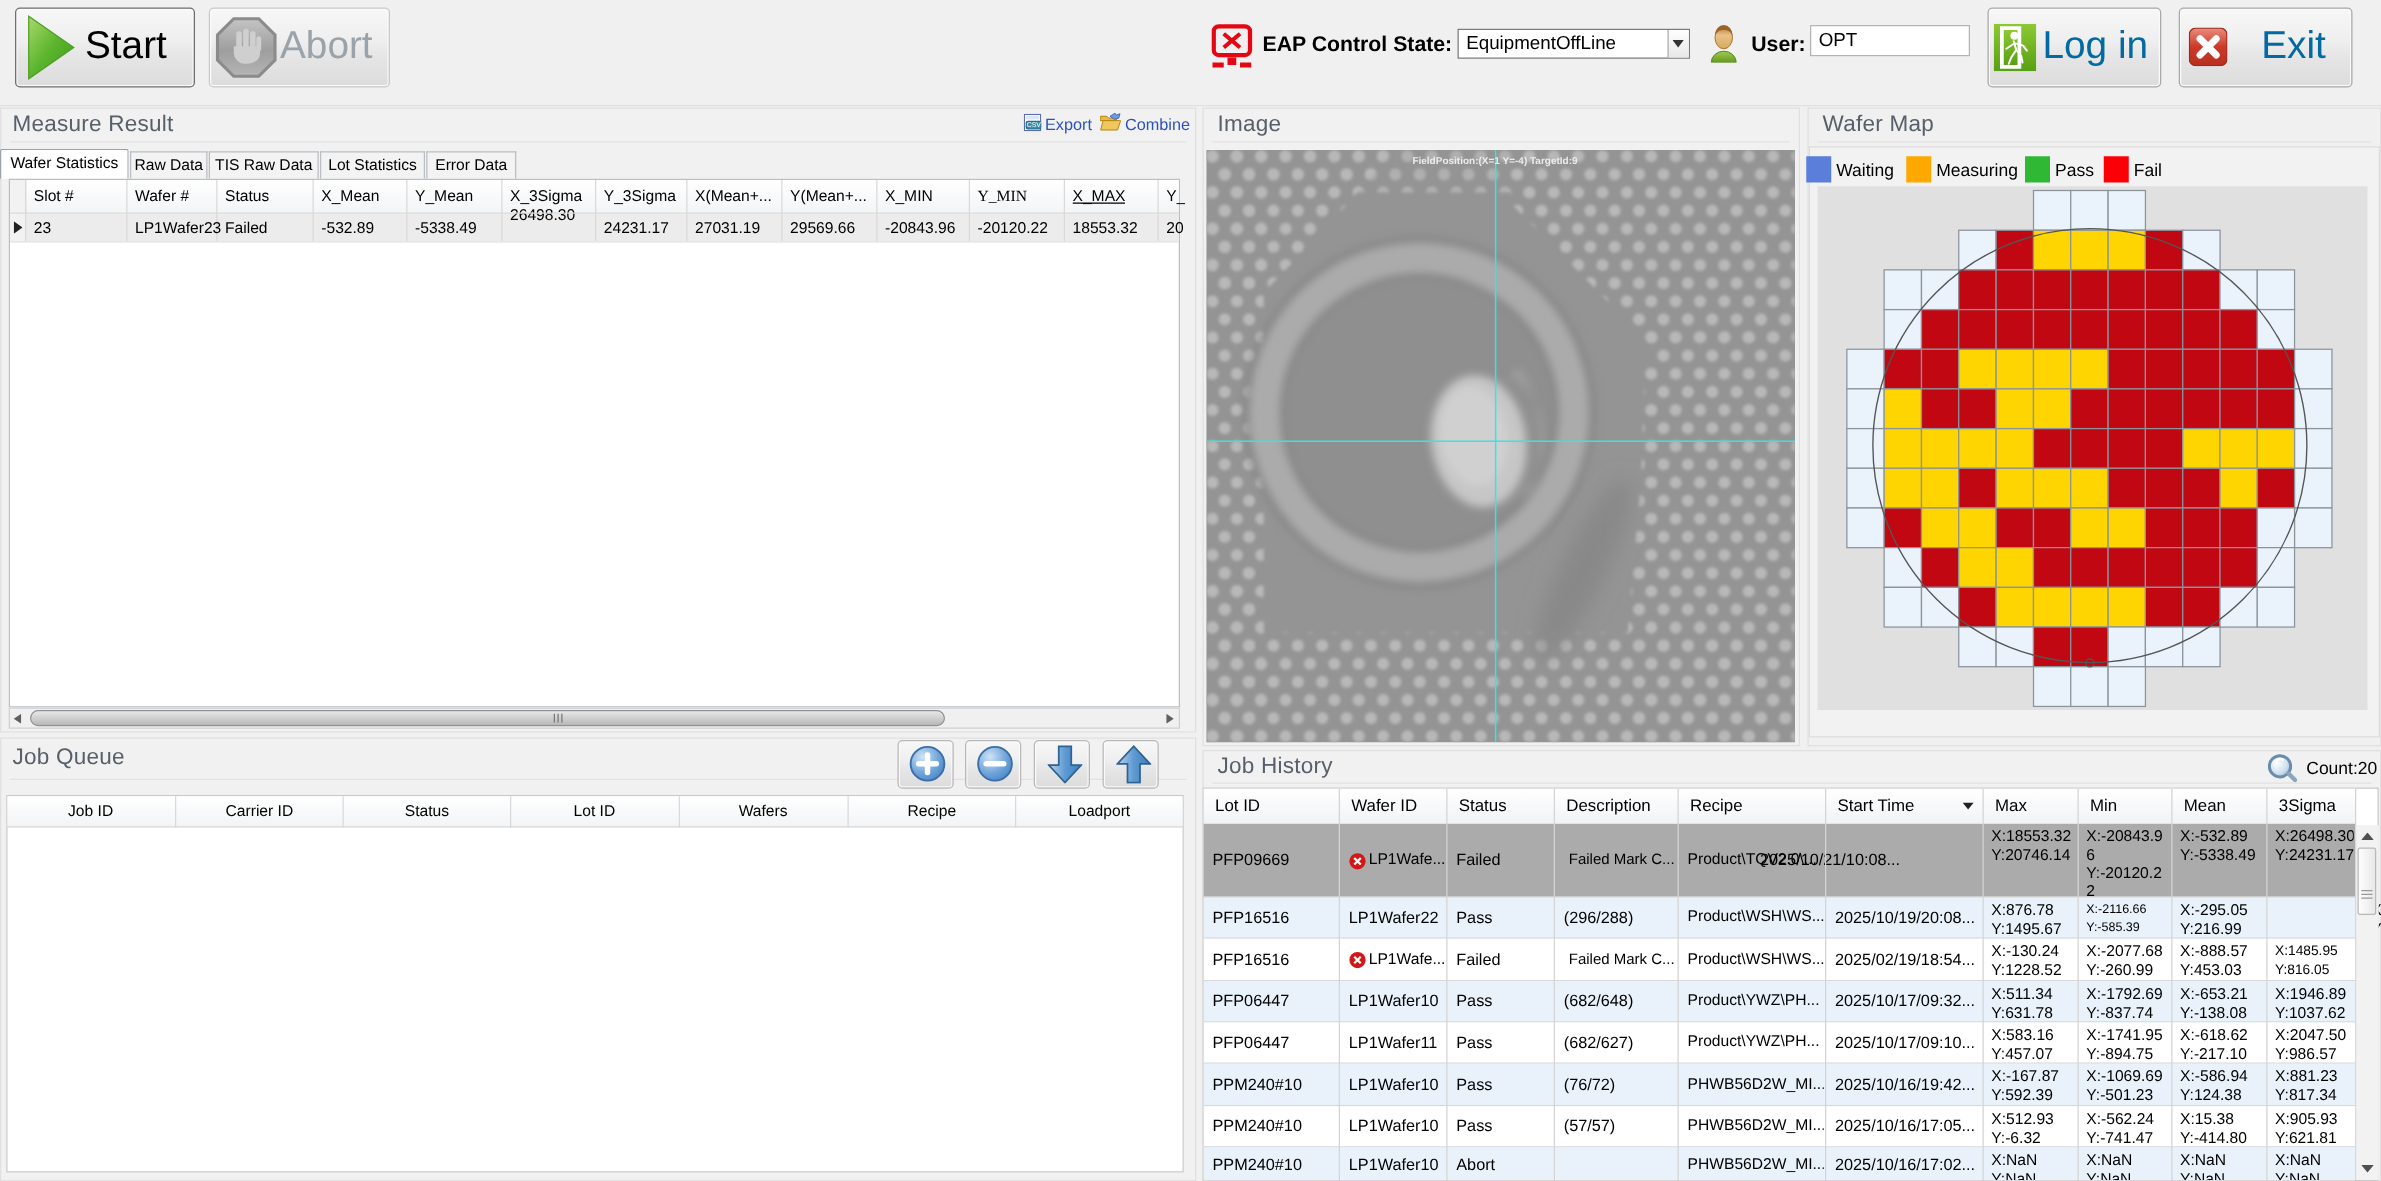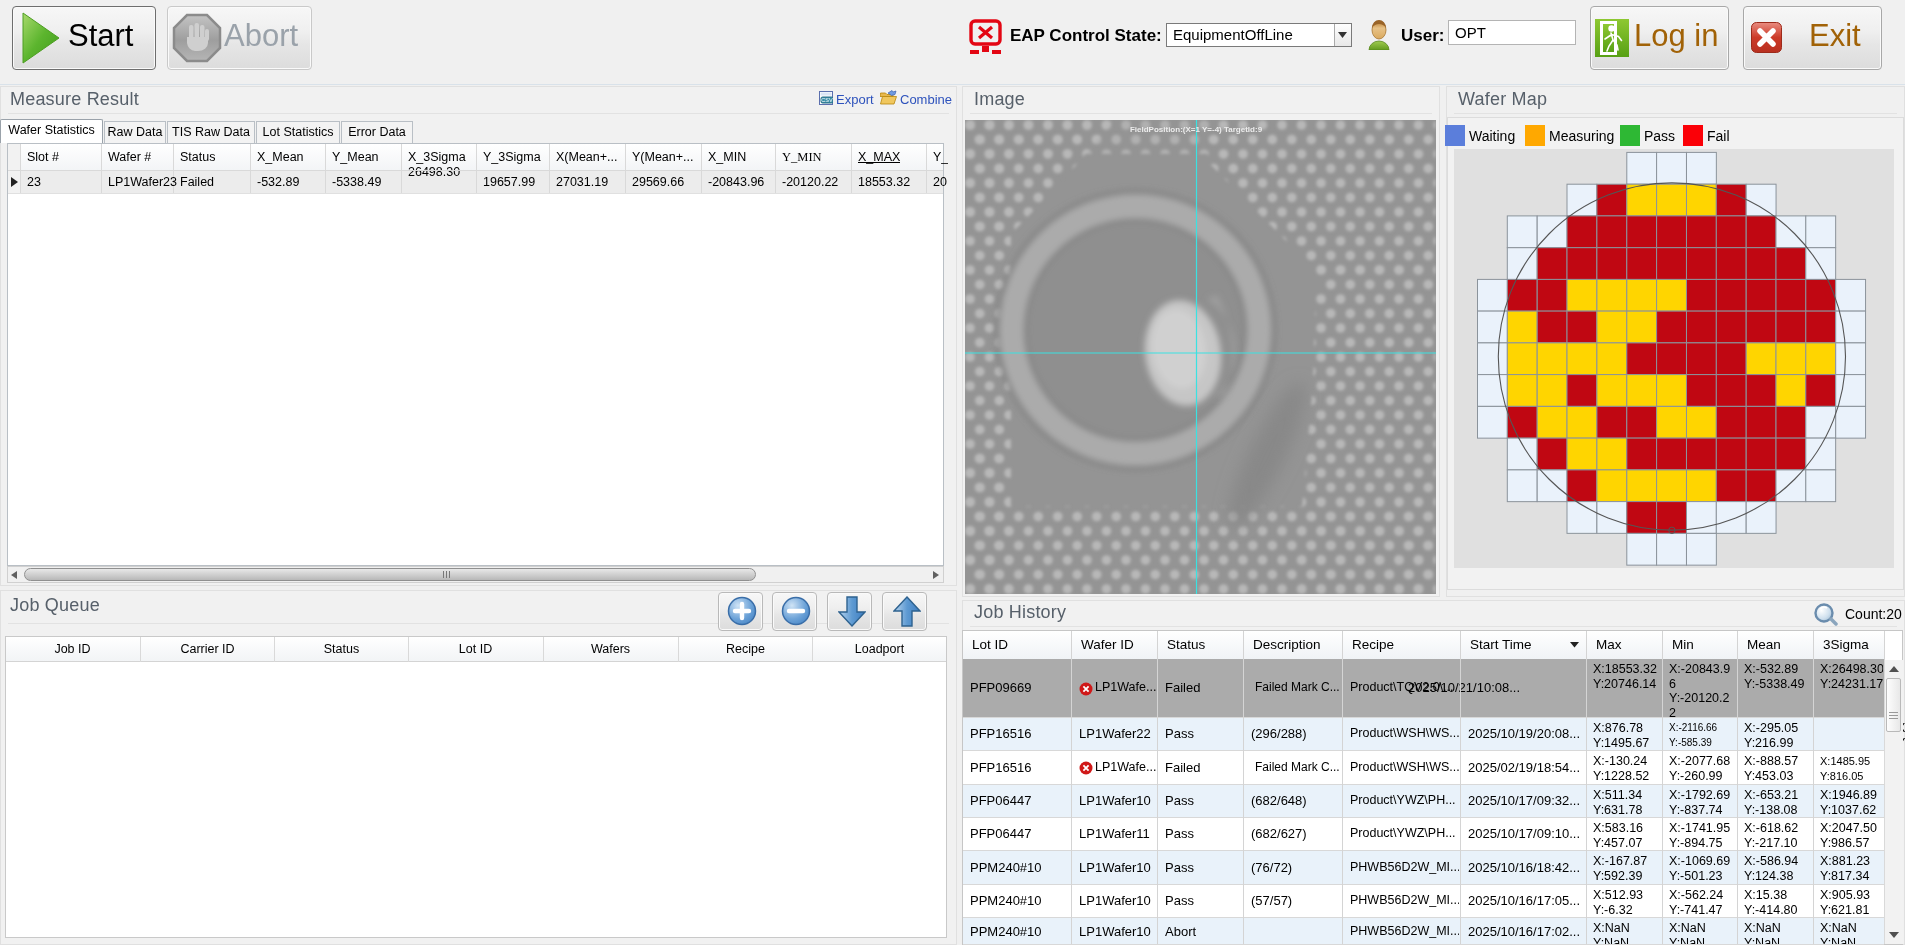--- a/index.html
+++ b/index.html
@@ -4,21 +4,21 @@
 *{margin:0;padding:0;box-sizing:border-box}
 html,body{width:1905px;height:945px;overflow:hidden;background:#f0f0f0;
  font-family:"Liberation Sans",sans-serif;}
 .abs{position:absolute}
 .panel{position:absolute;background:#f7f7f7;border:1px solid #e3e3e3}
 .ptitle{position:absolute;left:10px;top:3px;font-size:18px;color:#57606a;letter-spacing:.2px}
 .prule{position:absolute;left:8px;right:8px;top:27px;border-bottom:1px solid #e2e2e2}
 .tbl{position:absolute;background:#fff;border:1px solid #c6c6c6}
 .btn{position:absolute;border:1px solid #8a8a8a;border-radius:4px;
  background:linear-gradient(#f7f7f7,#efefef 40%,#e6e6e6 60%,#dcdcdc);box-shadow:0 0 0 1px #fafafa inset}
-.btxt{position:absolute;font-size:31px;color:#a16207}
+.btxt{position:absolute;font-size:31px;color:#0369a1}
 .hdrcell{position:absolute;font-size:12.5px;color:#000;white-space:nowrap;overflow:hidden}
 .cell{position:absolute;font-size:13px;color:#000;white-space:nowrap;overflow:hidden}
 .vline{position:absolute;width:1px;background:#d9d9d9}
 .hline{position:absolute;height:1px;background:#d9d9d9}
 </style></head>
 <body>
 
 <div class="abs" style="left:0;top:0;width:1905px;height:85px;background:#f0f0f0;border-bottom:1px solid #d9e2ea"></div>
 
 <div class="btn" style="left:12px;top:6px;width:144px;height:64px;border-color:#6e6e6e"></div>
@@ -181,21 +181,21 @@
 <div class="hdrcell" style="left:858px;top:150px;text-decoration:underline;">X_MAX</div>
 <div class="vline" style="left:851px;top:144px;height:49px"></div>
 <div class="hdrcell" style="left:933px;top:150px;">Y_</div>
 <div class="vline" style="left:926px;top:144px;height:49px"></div>
 <div class="cell" style="left:27px;top:175px;font-size:12.5px">23</div>
 <div class="cell" style="left:108px;top:175px;font-size:12.5px">LP1Wafer23</div>
 <div class="cell" style="left:180px;top:175px;font-size:12.5px">Failed</div>
 <div class="cell" style="left:257px;top:175px;font-size:12.5px">-532.89</div>
 <div class="cell" style="left:332px;top:175px;font-size:12.5px">-5338.49</div>
 <div class="cell" style="left:408px;top:165px;font-size:12.5px">26498.30</div>
-<div class="cell" style="left:483px;top:175px;font-size:12.5px">19657.99</div>
+<div class="cell" style="left:483px;top:175px;font-size:12.5px">24231.17</div>
 <div class="cell" style="left:556px;top:175px;font-size:12.5px">27031.19</div>
 <div class="cell" style="left:632px;top:175px;font-size:12.5px">29569.66</div>
 <div class="cell" style="left:708px;top:175px;font-size:12.5px">-20843.96</div>
 <div class="cell" style="left:782px;top:175px;font-size:12.5px">-20120.22</div>
 <div class="cell" style="left:858px;top:175px;font-size:12.5px">18553.32</div>
 <div class="cell" style="left:933px;top:175px;font-size:12.5px">20</div>
 <div class="hline" style="left:8px;top:170px;width:935px"></div>
 <div class="hline" style="left:8px;top:193px;width:935px;background:#e0e0e0"></div>
 <svg class="abs" style="left:11px;top:177px" width="7" height="10">
     <polygon points="0,0 7,5 0,10" fill="#222"></polygon>
@@ -556,21 +556,21 @@
 <div class="cell" style="left:1669px;top:821px;width:67px;line-height:14.6px;white-space:normal;font-size:12.5px">X:-1741.95<br>Y:-894.75</div>
 <div class="cell" style="left:1744px;top:821px;width:68px;line-height:14.6px;white-space:normal;font-size:12.5px">X:-618.62<br>Y:-217.10</div>
 <div class="cell" style="left:1820px;top:821px;width:63px;line-height:14.6px;white-space:normal;font-size:12.5px">X:2047.50<br>Y:986.57</div>
 <div class="hline" style="left:963px;top:850px;width:921px;background:#d8d8d8"></div>
 <div class="abs" style="left:963px;top:851px;width:921px;height:33.5px;background:#e9f2fa"></div>
 <div class="cell" style="left:970px;top:860px;width:97px">PPM240#10</div>
 <div class="cell" style="left:1079px;top:860px;width:77px;font-size:13px">LP1Wafer10</div>
 <div class="cell" style="left:1165px;top:860px;width:77px;font-size:13px">Pass</div>
 <div class="cell" style="left:1251px;top:860px;width:90px;font-size:13px">(76/72)</div>
 <div class="cell" style="left:1350px;top:860px;width:109px;font-size:12.5px">PHWB56D2W_MI...</div>
-<div class="cell" style="left:1468px;top:860px;width:117px;font-size:13px">2025/10/16/18:42...</div>
+<div class="cell" style="left:1468px;top:860px;width:117px;font-size:13px">2025/10/16/19:42...</div>
 <div class="cell" style="left:1593px;top:854px;width:68px;line-height:14.6px;white-space:normal;font-size:12.5px">X:-167.87<br>Y:592.39</div>
 <div class="cell" style="left:1669px;top:854px;width:67px;line-height:14.6px;white-space:normal;font-size:12.5px">X:-1069.69<br>Y:-501.23</div>
 <div class="cell" style="left:1744px;top:854px;width:68px;line-height:14.6px;white-space:normal;font-size:12.5px">X:-586.94<br>Y:124.38</div>
 <div class="cell" style="left:1820px;top:854px;width:63px;line-height:14.6px;white-space:normal;font-size:12.5px">X:881.23<br>Y:817.34</div>
 <div class="hline" style="left:963px;top:883.5px;width:921px;background:#d8d8d8"></div>
 <div class="abs" style="left:963px;top:884.5px;width:921px;height:33.5px;background:#ffffff"></div>
 <div class="cell" style="left:970px;top:893px;width:97px">PPM240#10</div>
 <div class="cell" style="left:1079px;top:893px;width:77px;font-size:13px">LP1Wafer10</div>
 <div class="cell" style="left:1165px;top:893px;width:77px;font-size:13px">Pass</div>
 <div class="cell" style="left:1251px;top:893px;width:90px;font-size:13px">(57/57)</div>

